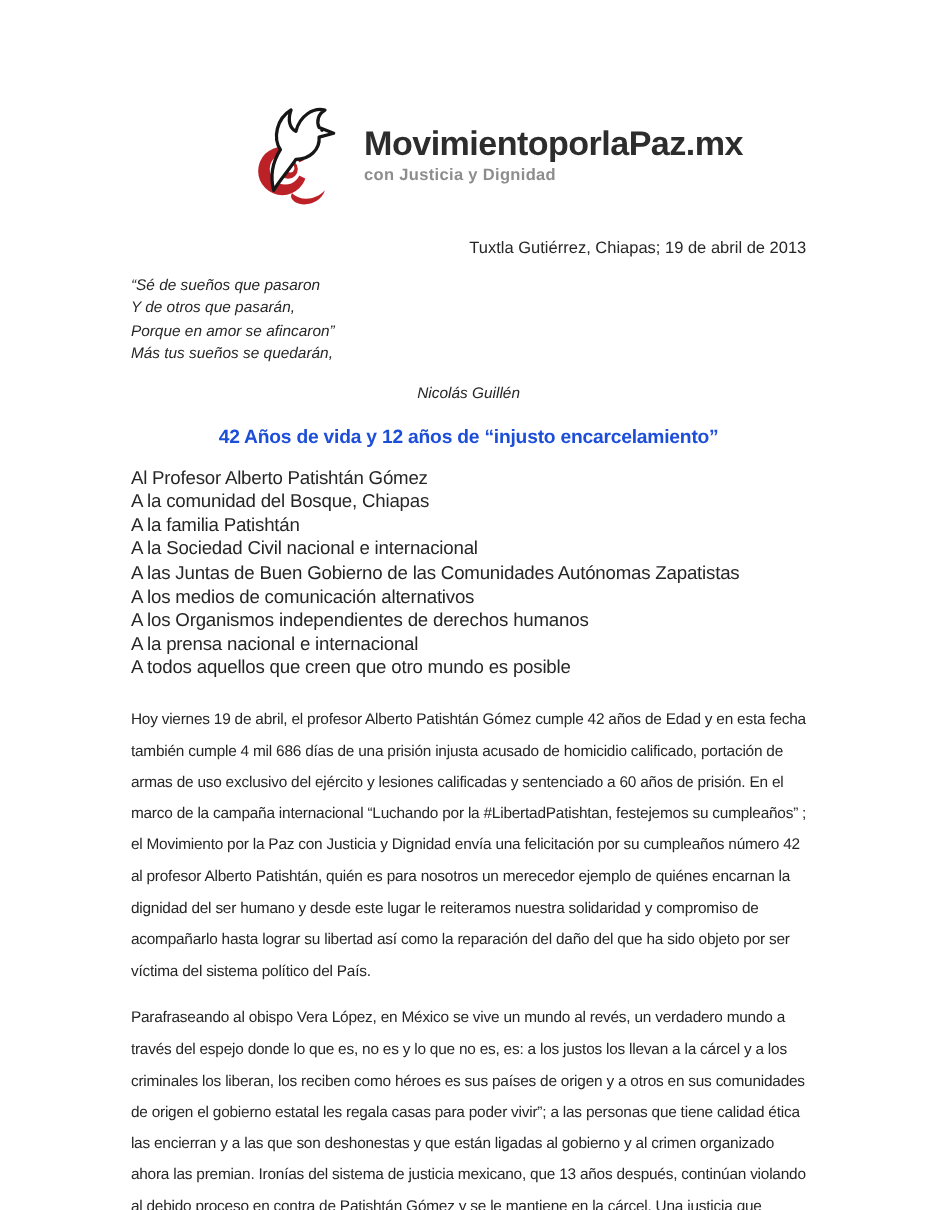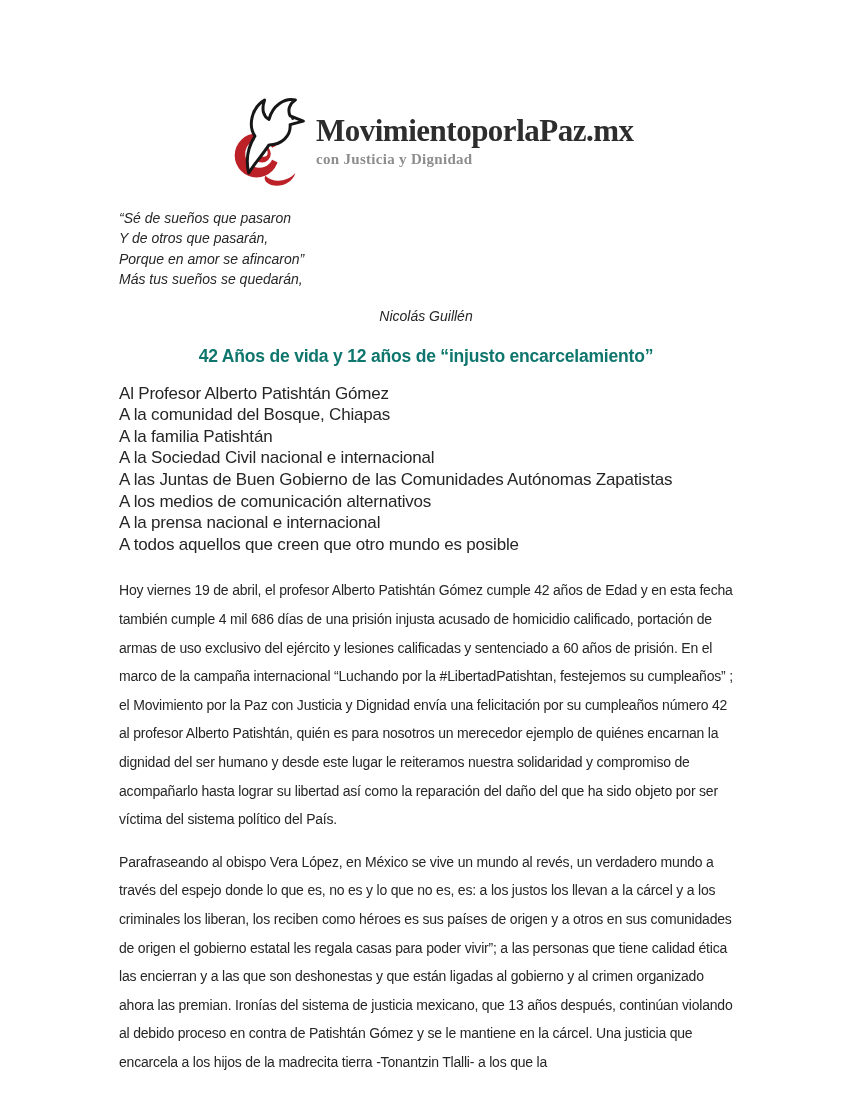--- a/index.html
+++ b/index.html
@@ -25,22 +25,21 @@
     align-items: flex-start;
     margin: 95px 0 0 225px;
   }
   .logo-mark {
     width: 88px;
     height: 98px;
     flex: 0 0 auto;
   }
   .logo-text {
     margin-top: 20px;
-    margin-left: 3px;
-    font-family: Liberation Serif, serif;
+    margin-left: 18px;
   }
   .brand {
     font-size: 31px;
     font-weight: bold;
     letter-spacing: -0.5px;
     color: #2d2d2d;
     line-height: 1.05;
   }
   .tagline {
     font-size: 15px;
@@ -69,21 +68,21 @@
     text-align: center;
     font-style: italic;
     font-size: 14px;
     color: #262626;
   }
   .doc-title {
     margin-top: 22px;
     text-align: center;
     font-size: 17.5px;
     font-weight: bold;
-    color: #0f766e;
+    color: #1d4ed8;
     letter-spacing: -0.2px;
   }
   
   .addressees {
     margin-top: 16px;
     font-size: 17px;
     line-height: 21.6px;
     letter-spacing: -0.2px;
   }
   
@@ -126,38 +125,40 @@
       <circle cx="77" cy="26" r="1.7" fill="#161616"></circle>
     </svg>
     <div class="logo-text">
       <div class="brand">MovimientoporlaPaz.mx</div>
       <div class="tagline">con Justicia y Dignidad</div>
     </div>
   </div>
 
   <div class="content">
 
+    <div class="dateline">Tuxtla Gutiérrez, Chiapas; 19 de abril de 2013</div>
 
     <div class="poem">
       <div>“Sé de sueños que pasaron</div>
       <div>Y de otros que pasarán,</div>
       <div>Porque en amor se afincaron”</div>
       <div>Más tus sueños se quedarán,</div>
     </div>
     <div class="poem-attribution">Nicolás Guillén</div>
 
     <div class="doc-title">42 Años de vida y 12 años de “injusto encarcelamiento”</div>
 
     <div class="addressees">
       <div>Al Profesor Alberto Patishtán Gómez</div>
       <div>A la comunidad del Bosque, Chiapas</div>
       <div>A la familia Patishtán</div>
       <div>A la Sociedad Civil nacional e internacional</div>
       <div>A las Juntas de Buen Gobierno de las Comunidades Autónomas Zapatistas</div>
       <div>A los medios de comunicación alternativos</div>
+      <div>A los Organismos independientes de derechos humanos</div>
       <div>A la prensa nacional e internacional</div>
       <div>A todos aquellos que creen que otro mundo es posible</div>
     </div>
 
     <p class="paragraph first">Hoy viernes 19 de abril, el profesor Alberto Patishtán Gómez cumple 42 años de Edad y en esta fecha también cumple 4 mil 686 días de una prisión injusta acusado de homicidio calificado, portación de armas de uso exclusivo del ejército y lesiones calificadas y sentenciado a 60 años de prisión. En el marco de la campaña internacional “Luchando por la #LibertadPatishtan, festejemos su cumpleaños” ; el Movimiento por la Paz con Justicia y Dignidad envía una felicitación por su cumpleaños número 42 al profesor Alberto Patishtán, quién es para nosotros un merecedor ejemplo de quiénes encarnan la dignidad del ser humano y desde este lugar le reiteramos nuestra solidaridad y compromiso de acompañarlo hasta lograr su libertad así como la reparación del daño del que ha sido objeto por ser víctima del sistema político del País.</p>
     <p class="paragraph second">Parafraseando al obispo Vera López, en México se vive un mundo al revés, un verdadero mundo a través del espejo donde lo que es, no es y lo que no es, es: a los justos los llevan a la cárcel y a los criminales los liberan, los reciben como héroes es sus países de origen y a otros en sus comunidades de origen el gobierno estatal les regala casas para poder vivir”; a las personas que tiene calidad ética las encierran y a las que son deshonestas y que están ligadas al gobierno y al crimen organizado ahora las premian. Ironías del sistema de justicia mexicano, que 13 años después, continúan violando al debido proceso en contra de Patishtán Gómez y se le mantiene en la cárcel. Una justicia que encarcela a los hijos de la madrecita tierra -Tonantzin Tlalli- a los que la</p>
 
   </div>
 </div>
 

